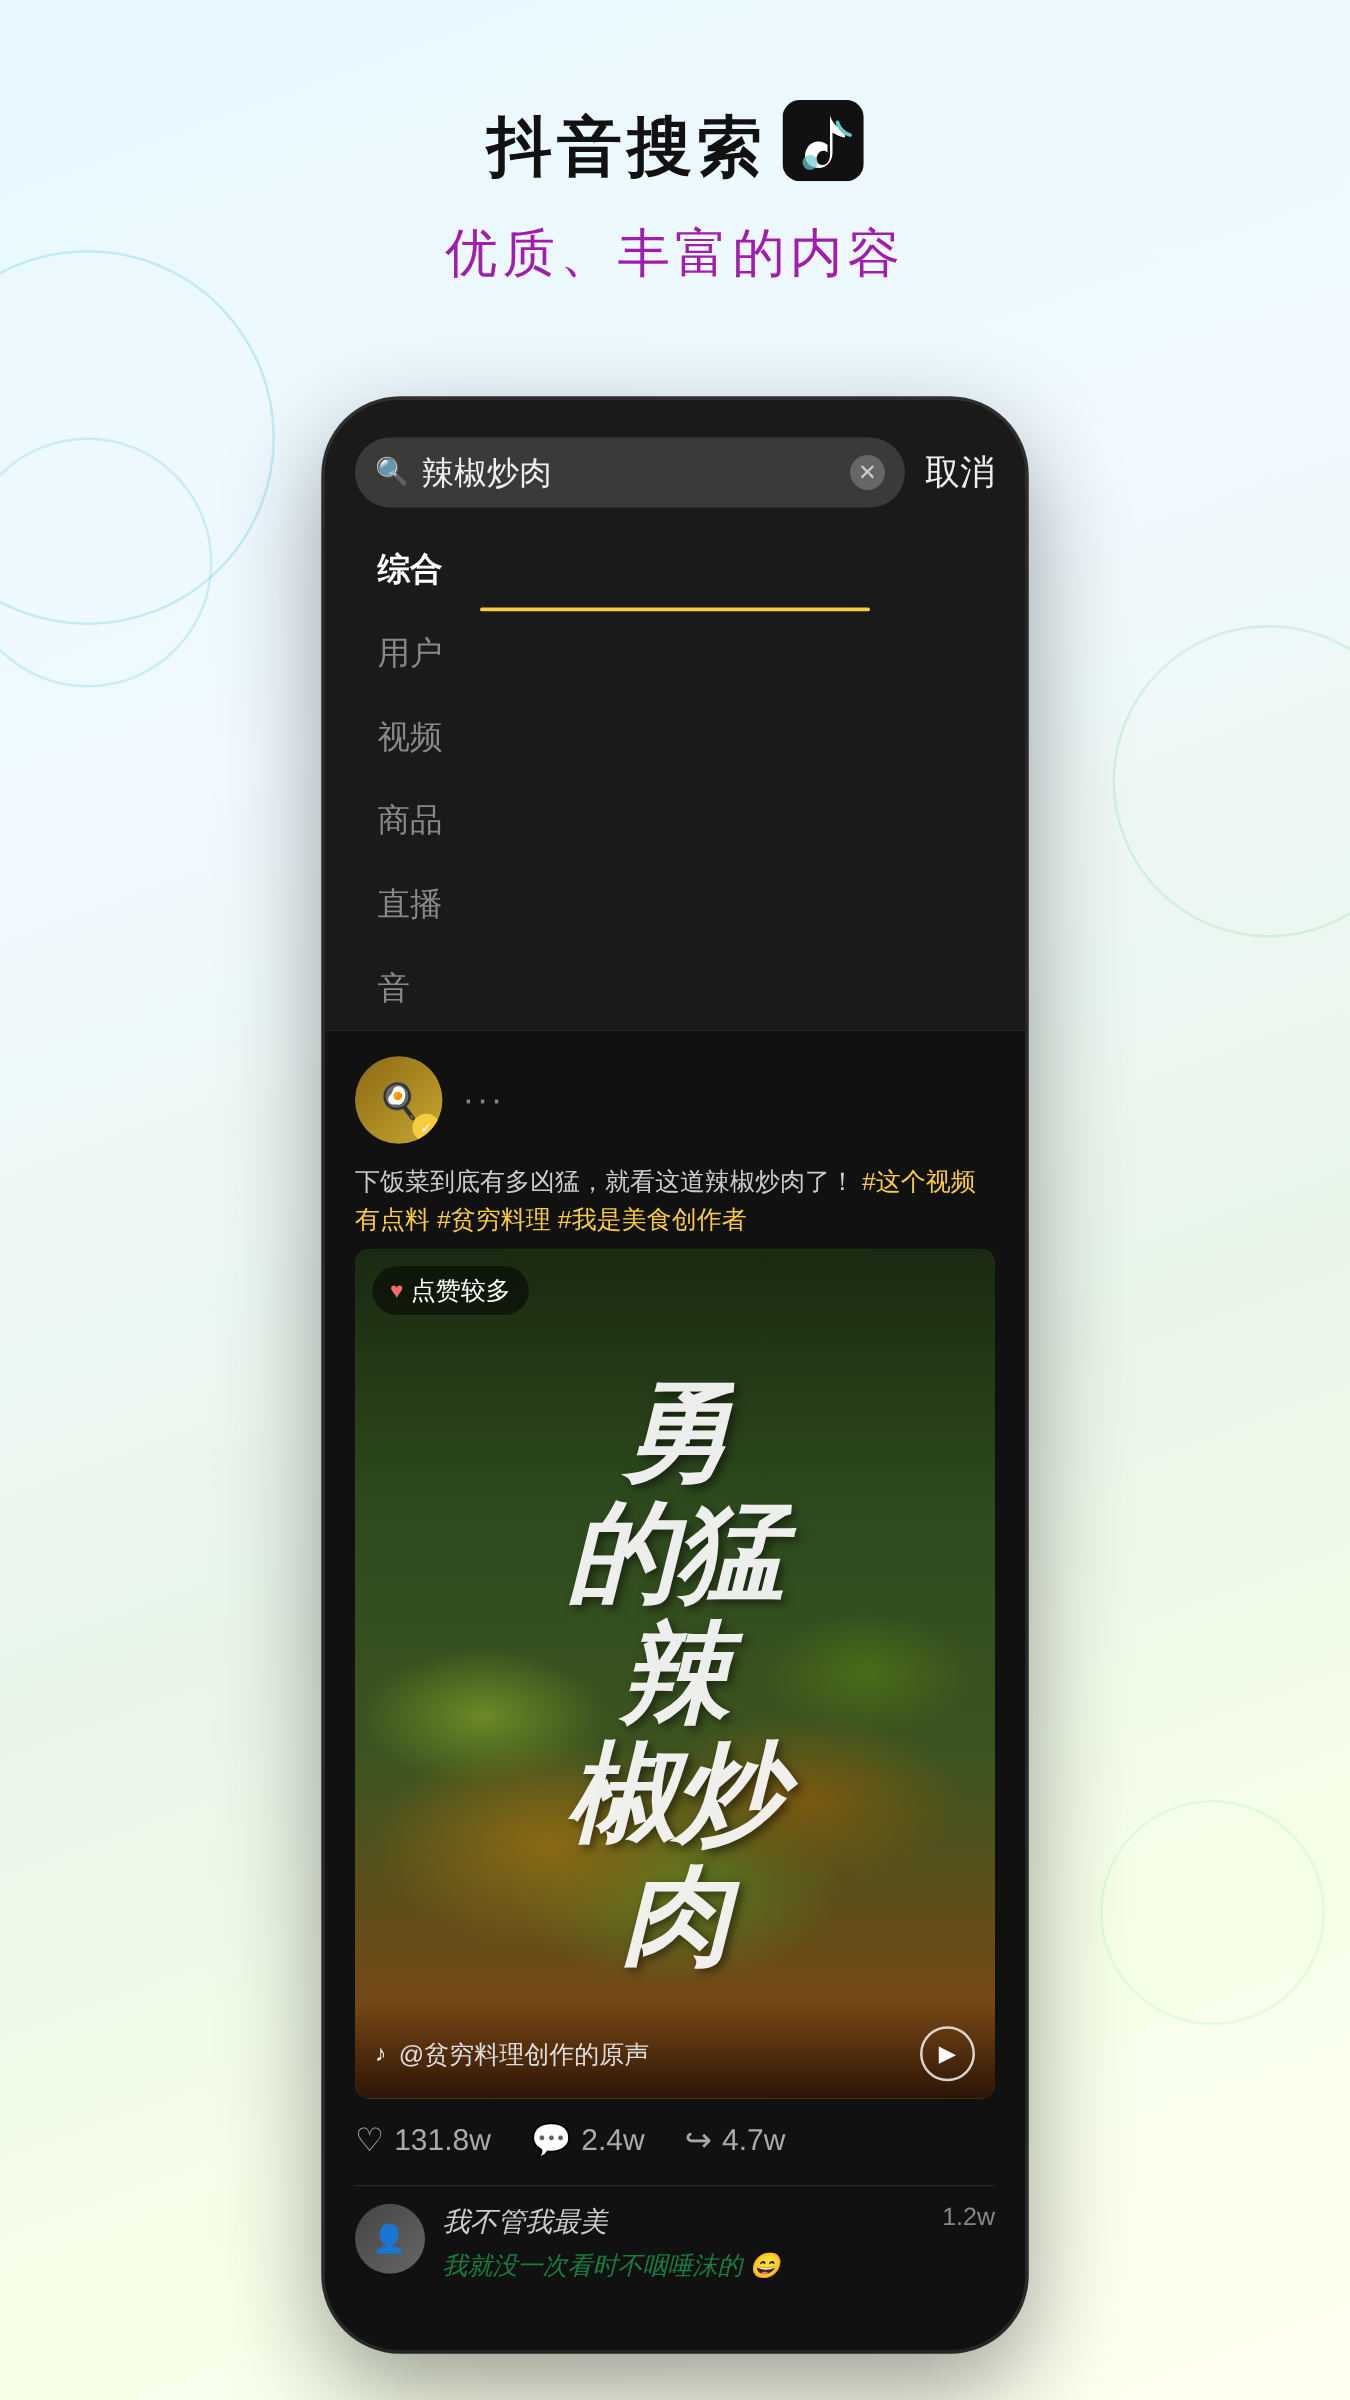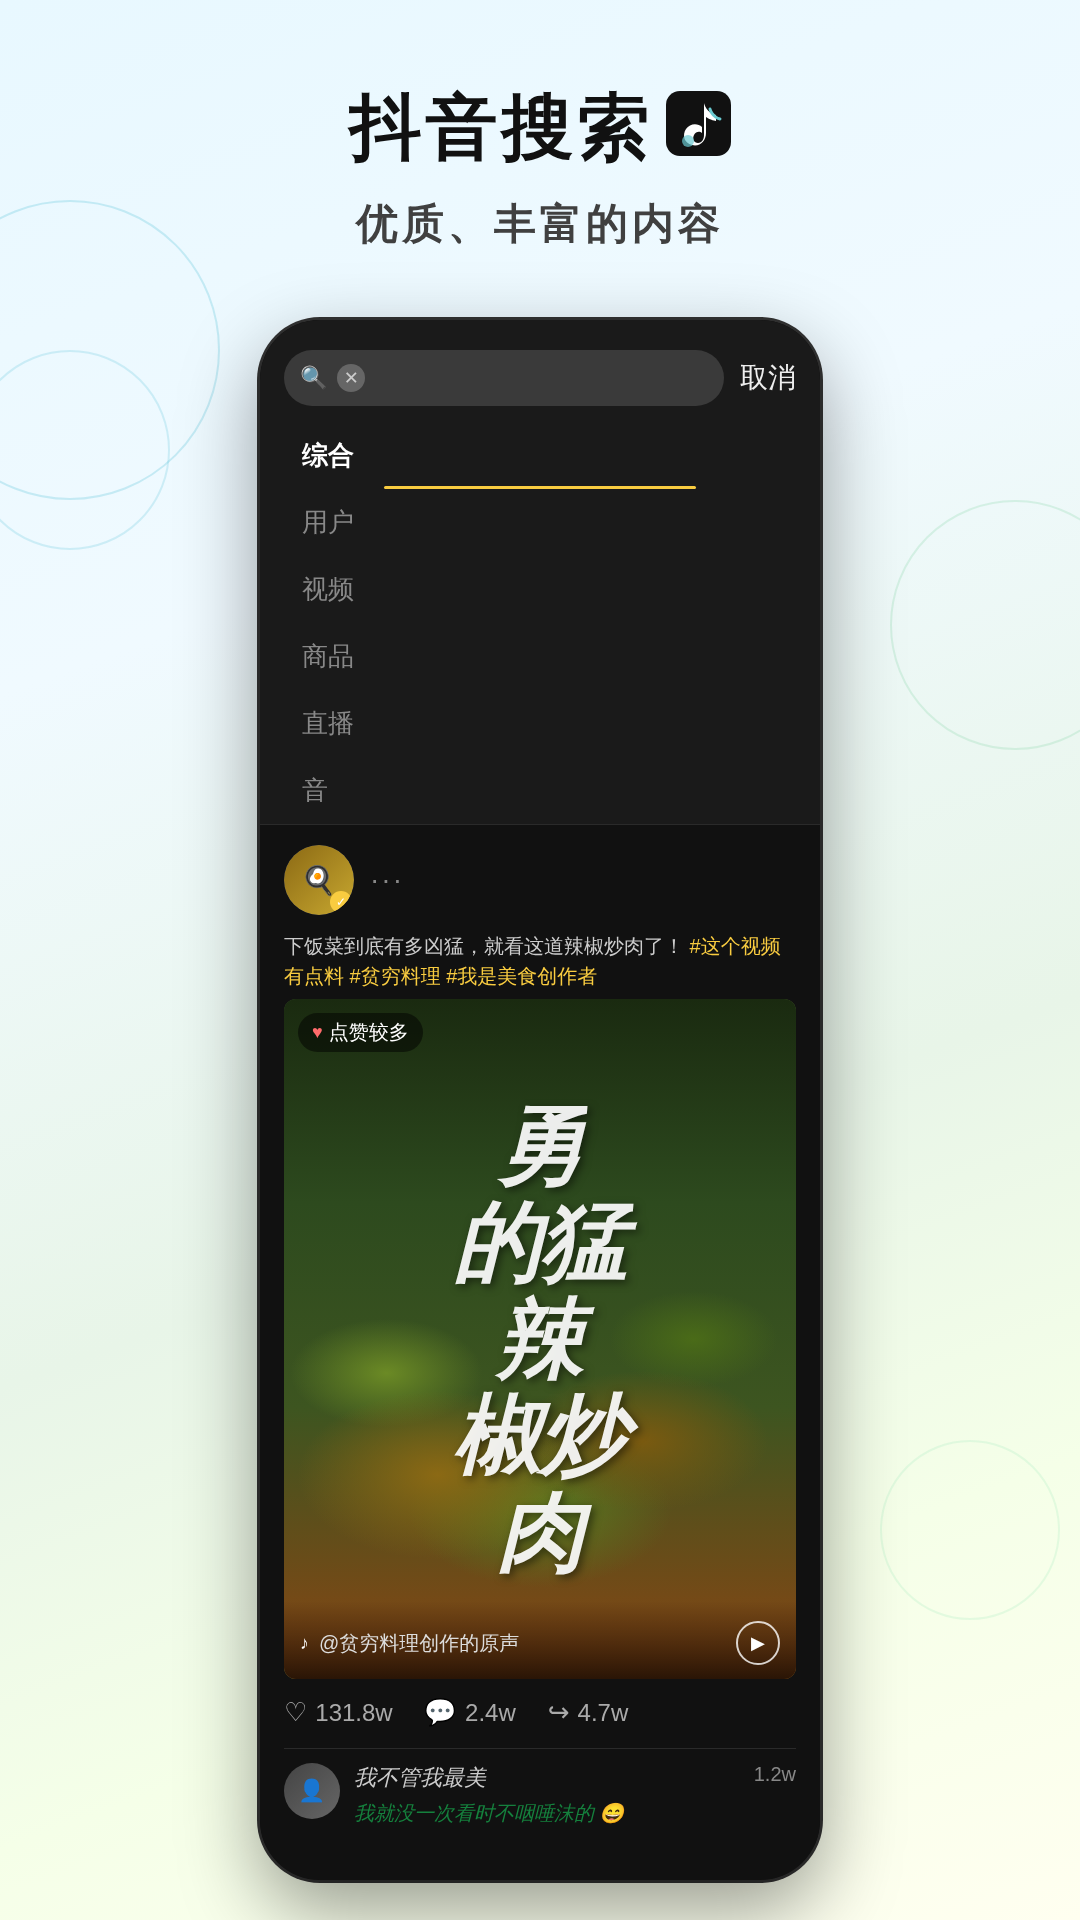--- a/index.html
+++ b/index.html
@@ -52,36 +52,36 @@
 
     .header-title-row {
       display: flex;
       align-items: center;
       justify-content: center;
       gap: 12px;
       margin-bottom: 20px;
     }
 
     .header-title {
-      font-size: 72px;
+      font-size: 52px;
       font-weight: 900;
       color: #111;
       letter-spacing: 4px;
     }
 
     .tiktok-note-icon {
       font-size: 60px;
       line-height: 1;
     }
 
     .header-subtitle {
       font-size: 42px;
-      color: #404040;
+      color: #a21caf;
       letter-spacing: 4px;
-      font-weight: 700;
+      font-weight: 400;
     }
 
     
     .phone-container {
       position: absolute;
       top: 320px;
       left: 50%;
       transform: translateX(-50%);
       width: 560px;
       height: 1560px;
@@ -437,20 +437,21 @@
   <div class="header-subtitle">优质、丰富的内容</div>
 </div>
 
 <div class="phone-container">
   <div class="phone-mockup">
     <div class="phone-inner">
 
       <div class="search-bar-area">
         <div class="search-input-wrap">
           <span class="search-icon-inner">🔍</span>
+          <span class="search-text">辣椒炒肉</span>
           <div class="search-clear-btn">✕</div>
         </div>
         <span class="search-cancel-btn">取消</span>
       </div>
 
       <div class="tabs-row">
         <div class="tab-item active">综合</div>
         <div class="tab-item">用户</div>
         <div class="tab-item">视频</div>
         <div class="tab-item">商品</div>

